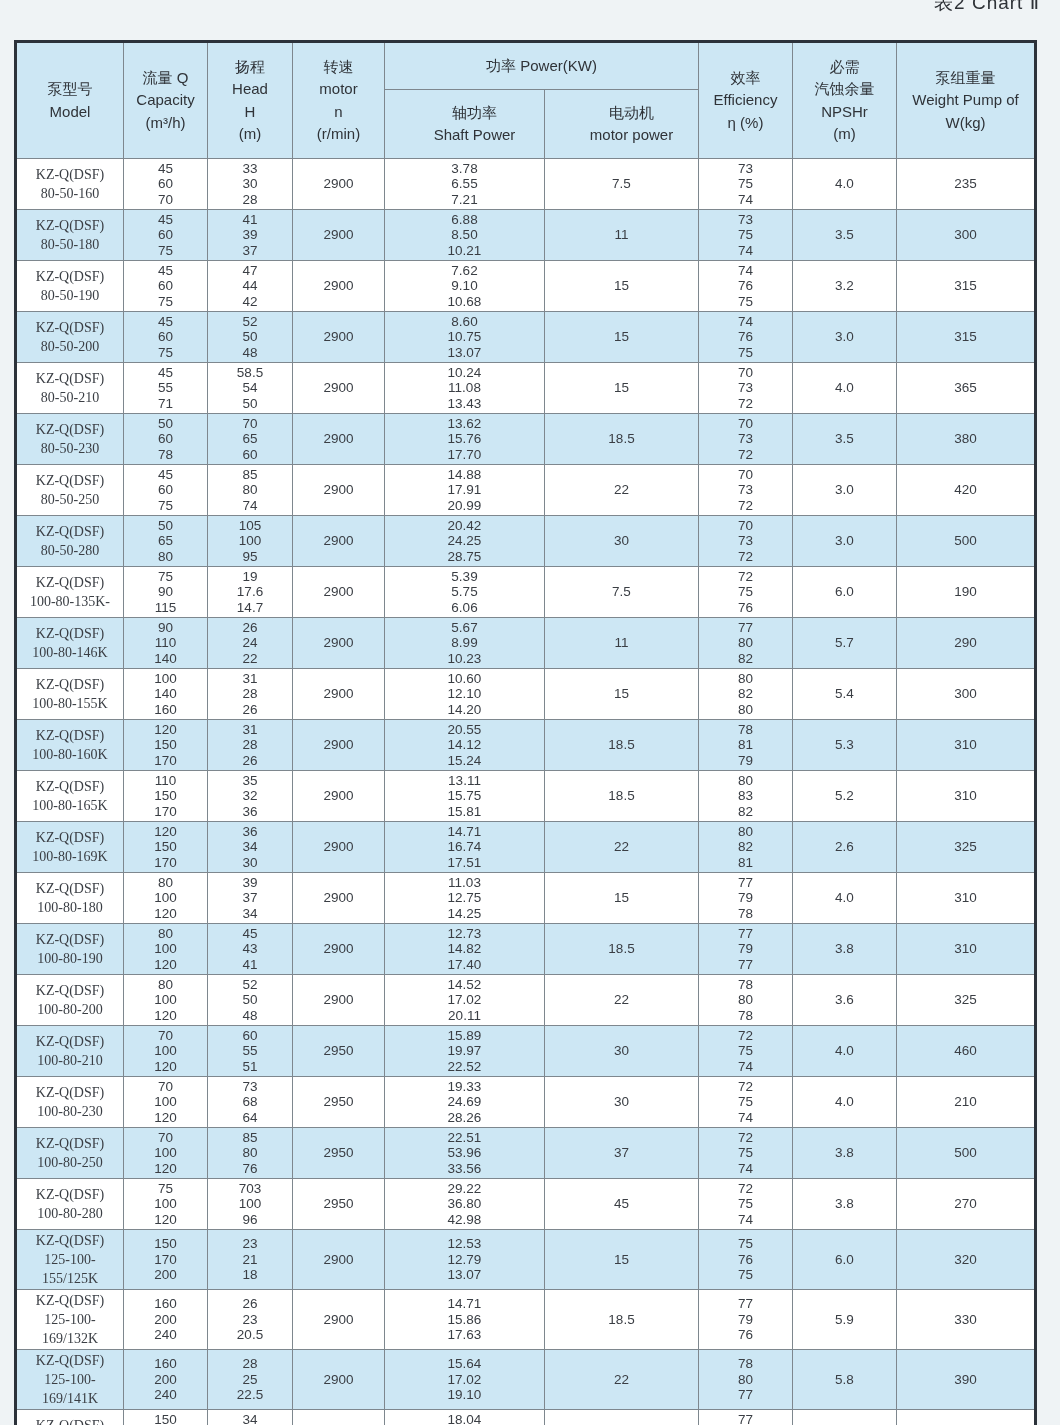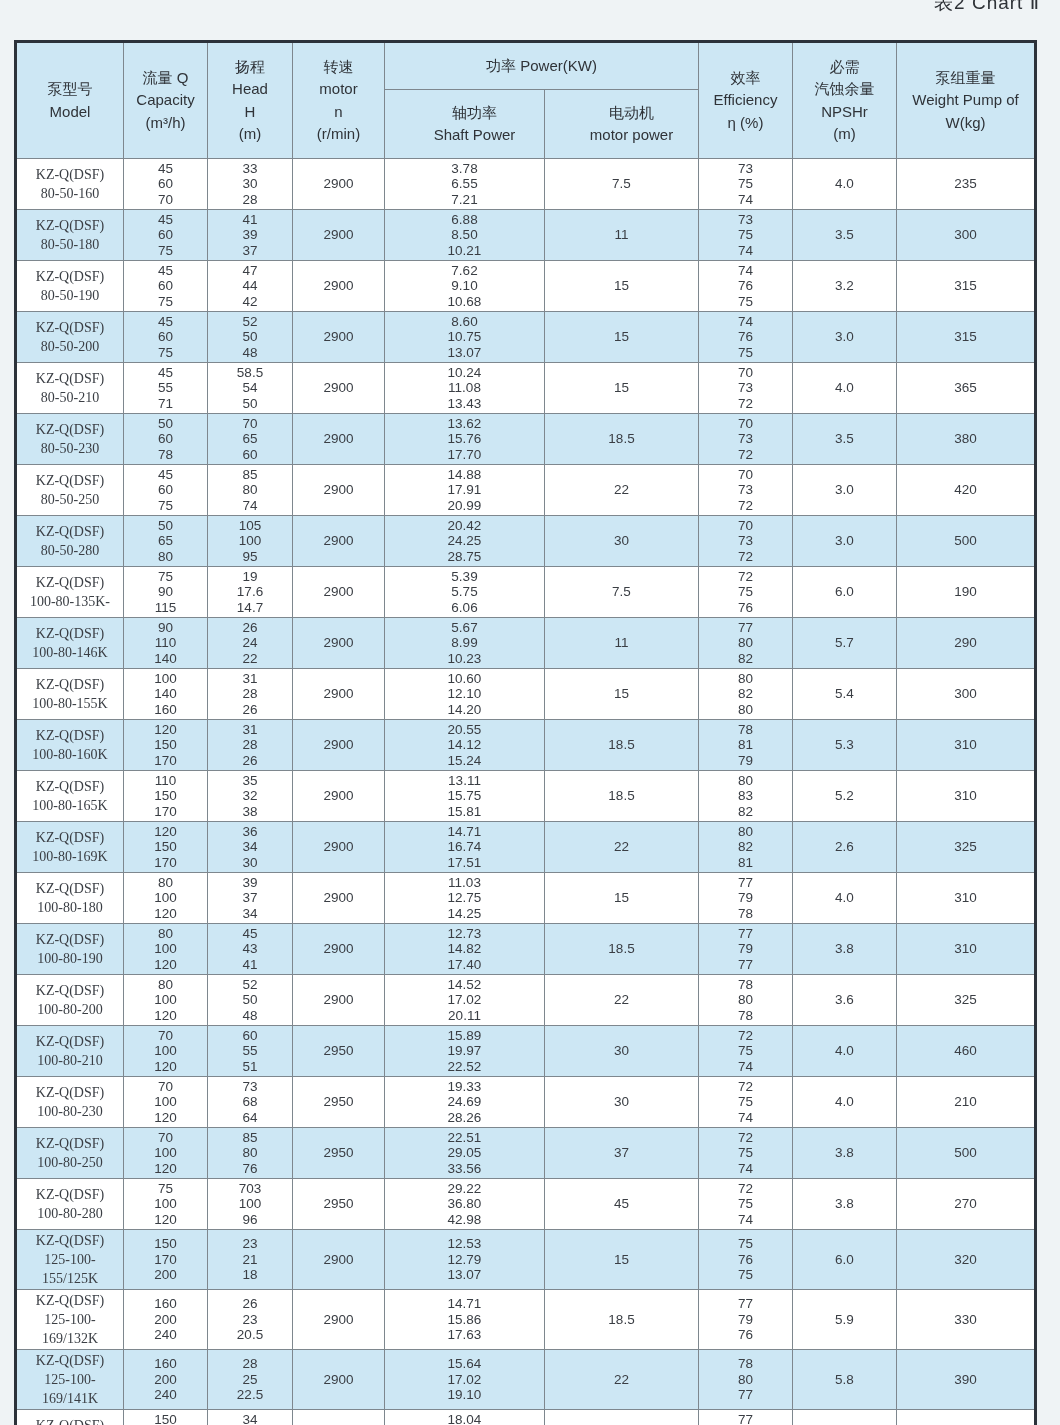--- a/index.html
+++ b/index.html
@@ -350,21 +350,21 @@
         <td data-name="cell-weight">310</td>
       </tr>
       <tr data-name="table-row">
         <td data-name="cell-model">KZ-Q(DSF)
 100-80-165K</td>
         <td data-name="cell-q">110
 150
 170</td>
         <td data-name="cell-h">35
 32
-38</td>
+36</td>
         <td data-name="cell-n">2900</td>
         <td data-name="cell-shaft">13.11
 15.75
 15.81</td>
         <td data-name="cell-motor">18.5</td>
         <td data-name="cell-eff">80
 83
 82</td>
         <td data-name="cell-npshr">5.2</td>
         <td data-name="cell-weight">310</td>
@@ -493,21 +493,21 @@
         <td data-name="cell-model">KZ-Q(DSF)
 100-80-250</td>
         <td data-name="cell-q">70
 100
 120</td>
         <td data-name="cell-h">85
 80
 76</td>
         <td data-name="cell-n">2950</td>
         <td data-name="cell-shaft">22.51
-29.05
+53.96
 33.56</td>
         <td data-name="cell-motor">37</td>
         <td data-name="cell-eff">72
 75
 74</td>
         <td data-name="cell-npshr">3.8</td>
         <td data-name="cell-weight">500</td>
       </tr>
       <tr data-name="table-row">
         <td data-name="cell-model">KZ-Q(DSF)

